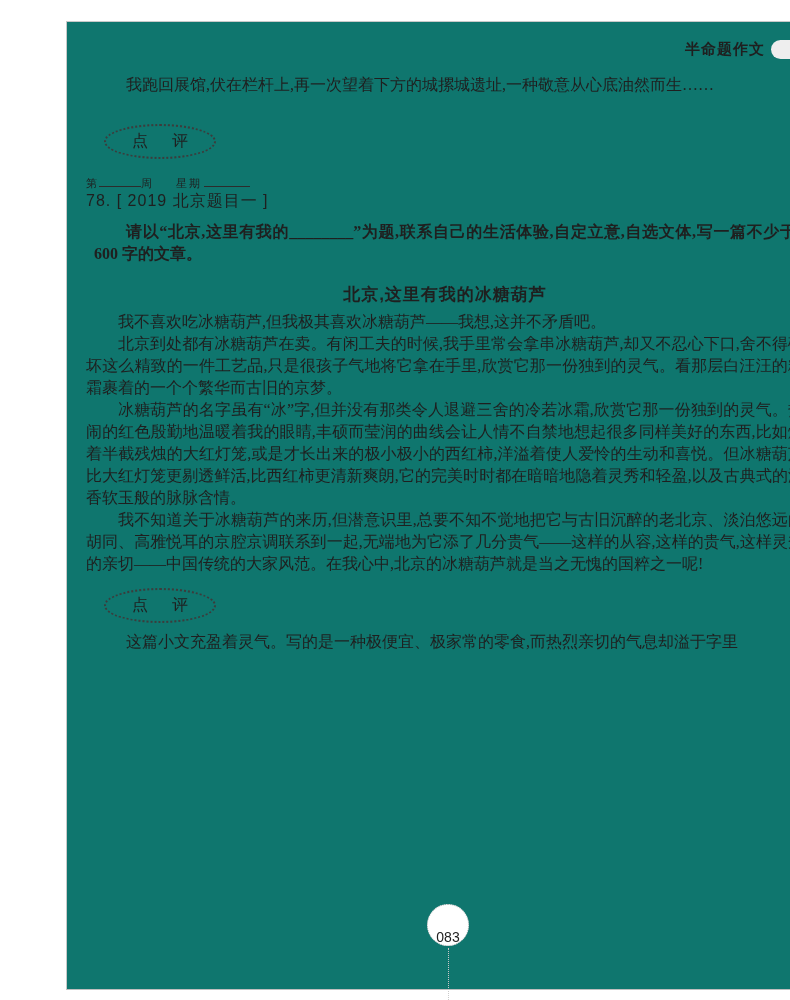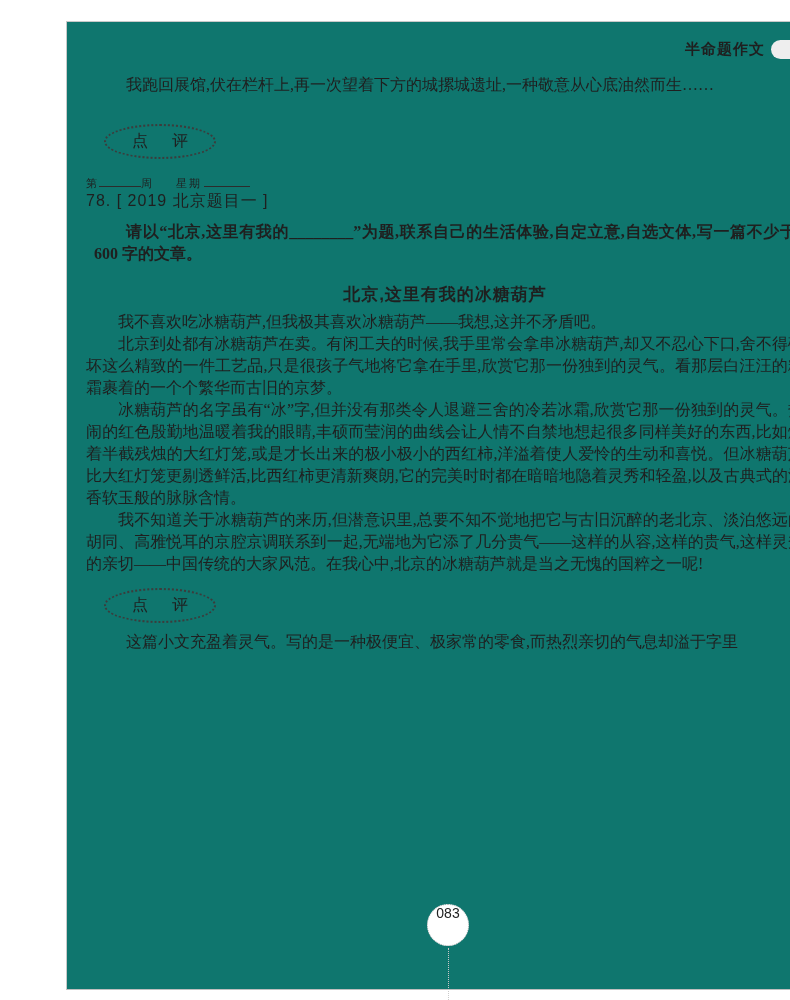--- a/index.html
+++ b/index.html
@@ -50,21 +50,21 @@
                font-size:17px;font-weight:bold;letter-spacing:1px;}
   .essay p{margin:0;}
 
   .comment-badge.bottom{margin-top:13px;}
   .comment-bottom-text{margin-top:8px;white-space:nowrap;overflow:hidden;}
 
   
   .pagenum-wrap{position:absolute;left:50%;bottom:0;transform:translateX(-50%);
                 display:flex;flex-direction:column;align-items:center;height:102px;}
   .pagenum-circle{width:40px;height:40px;border:1px dotted #b8b8b8;border-radius:50%;
-                  display:flex;align-items:flex-start;justify-content:center;
+                  display:flex;align-items:flex-end;justify-content:center;
                   font-family:"Liberation Sans","DejaVu Sans",sans-serif;
                   font-size:14px;color:#222;background:#fff;}
   .pagenum-line{flex:1;width:0;border-left:1px dotted #c9c9c9;margin-top:2px;}
 </style>
 </head>
 <body>
 
 <div class="page-frame">
   <div class="page-inner">
 

